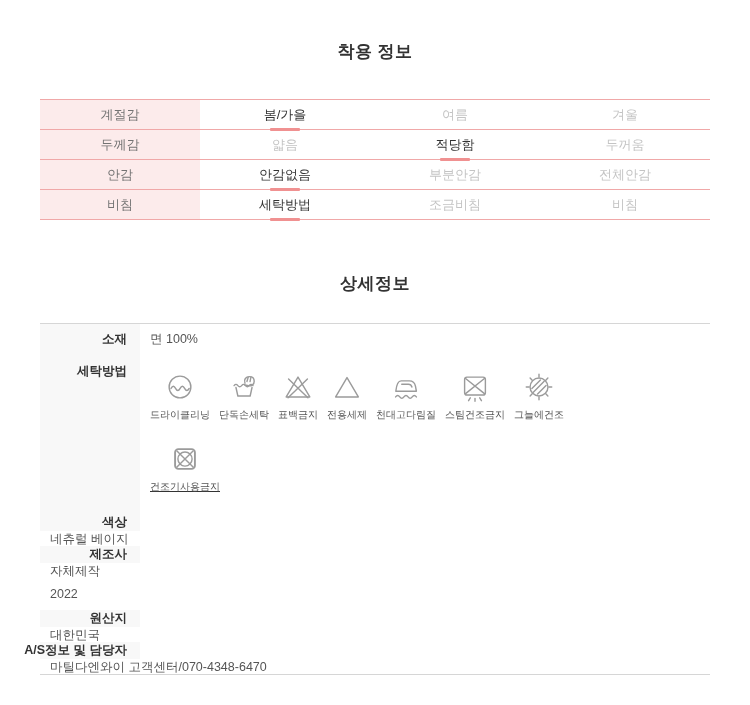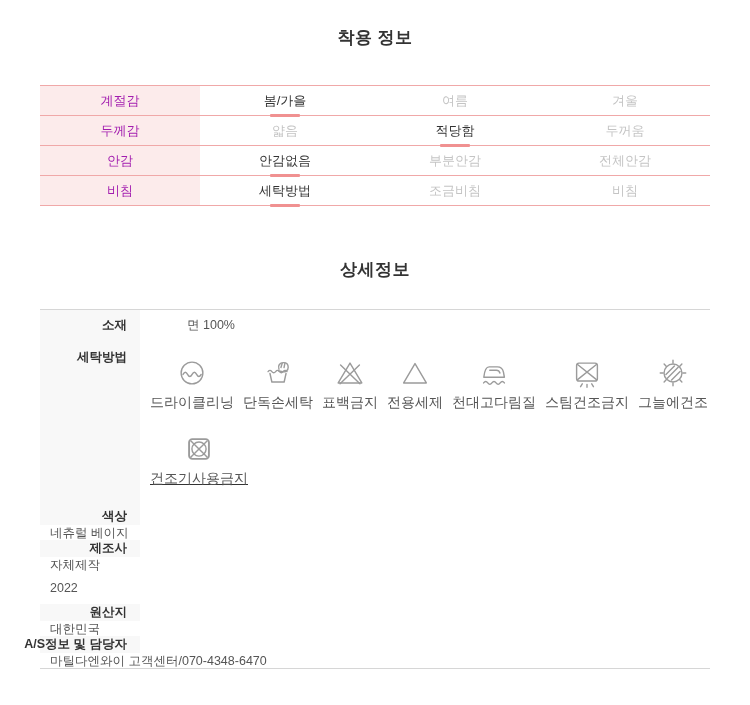--- a/index.html
+++ b/index.html
@@ -6,29 +6,29 @@
   body{
     width:750px;height:705px;overflow:hidden;
     font-family:"Liberation Sans","DejaVu Sans",sans-serif;
     color:#333;
   }
   .page{width:670px;margin:0 auto;}
   .section-title{
     margin:0;padding:0;text-align:center;
     font-size:17px;font-weight:600;color:#333;letter-spacing:0.5px;
   }
-  .wear-title{padding-top:26px;}
+  .wear-title{padding-top:40px;}
   .detail-title{padding-top:52px;}
 
   
   .wear-table{margin-top:36px;border-top:1px solid #f0a8a8;}
   .wear-row{display:flex;height:30px;box-sizing:border-box;border-bottom:1px solid #f0a8a8;}
   .wear-label{
     width:160px;background:#fcebeb;display:flex;align-items:center;justify-content:center;
-    font-size:13px;color:#a21caf;text-align:center;
+    font-size:13px;color:#737373;text-align:center;
   }
   .wear-cell{
     flex:1;display:flex;align-items:center;justify-content:center;position:relative;
     font-size:13px;color:#c4c4c4;
   }
   .wear-cell.selected{color:#333;font-weight:400;}
   .wear-cell.selected .sel-bar{
     position:absolute;left:50%;bottom:-2px;transform:translateX(-50%);
     width:30px;height:3px;background:#f09191;border-radius:1px;
   }
@@ -40,29 +40,29 @@
     width:100px;box-sizing:border-box;background:#f8f8f8;
     display:flex;align-items:center;justify-content:flex-end;
     padding-right:13px;font-size:12.5px;font-weight:700;color:#333;
     white-space:nowrap;
   }
   .d-value{
     flex:1;display:flex;align-items:center;padding-left:10px;
     font-size:12.5px;color:#555;
   }
   .d-row.simple{height:32px;flex-direction:column;}
-  .d-row.first{height:30px;gap:37px;}
+  .d-row.first{height:30px;}
   .d-row.care .d-label{align-items:flex-start;padding-top:9px;}
   .care-body{flex:1;padding:16px 0 20px 10px;}
   .care-line{display:flex;gap:9px;align-items:flex-start;}
   .care-line.second{margin-top:20px;text-decoration:underline;}
   .care-item{display:flex;flex-direction:column;align-items:center;}
   .care-icon{display:block;line-height:0;}
   .care-icon svg{stroke:#9b9b9b;fill:none;stroke-width:1.5;stroke-linecap:round;stroke-linejoin:round;}
-  .care-label{margin-top:4px;font-size:14px;color:#555;white-space:nowrap;}
+  .care-label{margin-top:4px;font-size:10px;color:#555;white-space:nowrap;}
 </style>
 </head>
 <body>
 
 <div class="page">
 
   <h2 class="section-title wear-title">착용 정보</h2>
 
   <div class="wear-table">
     <div class="wear-row">

